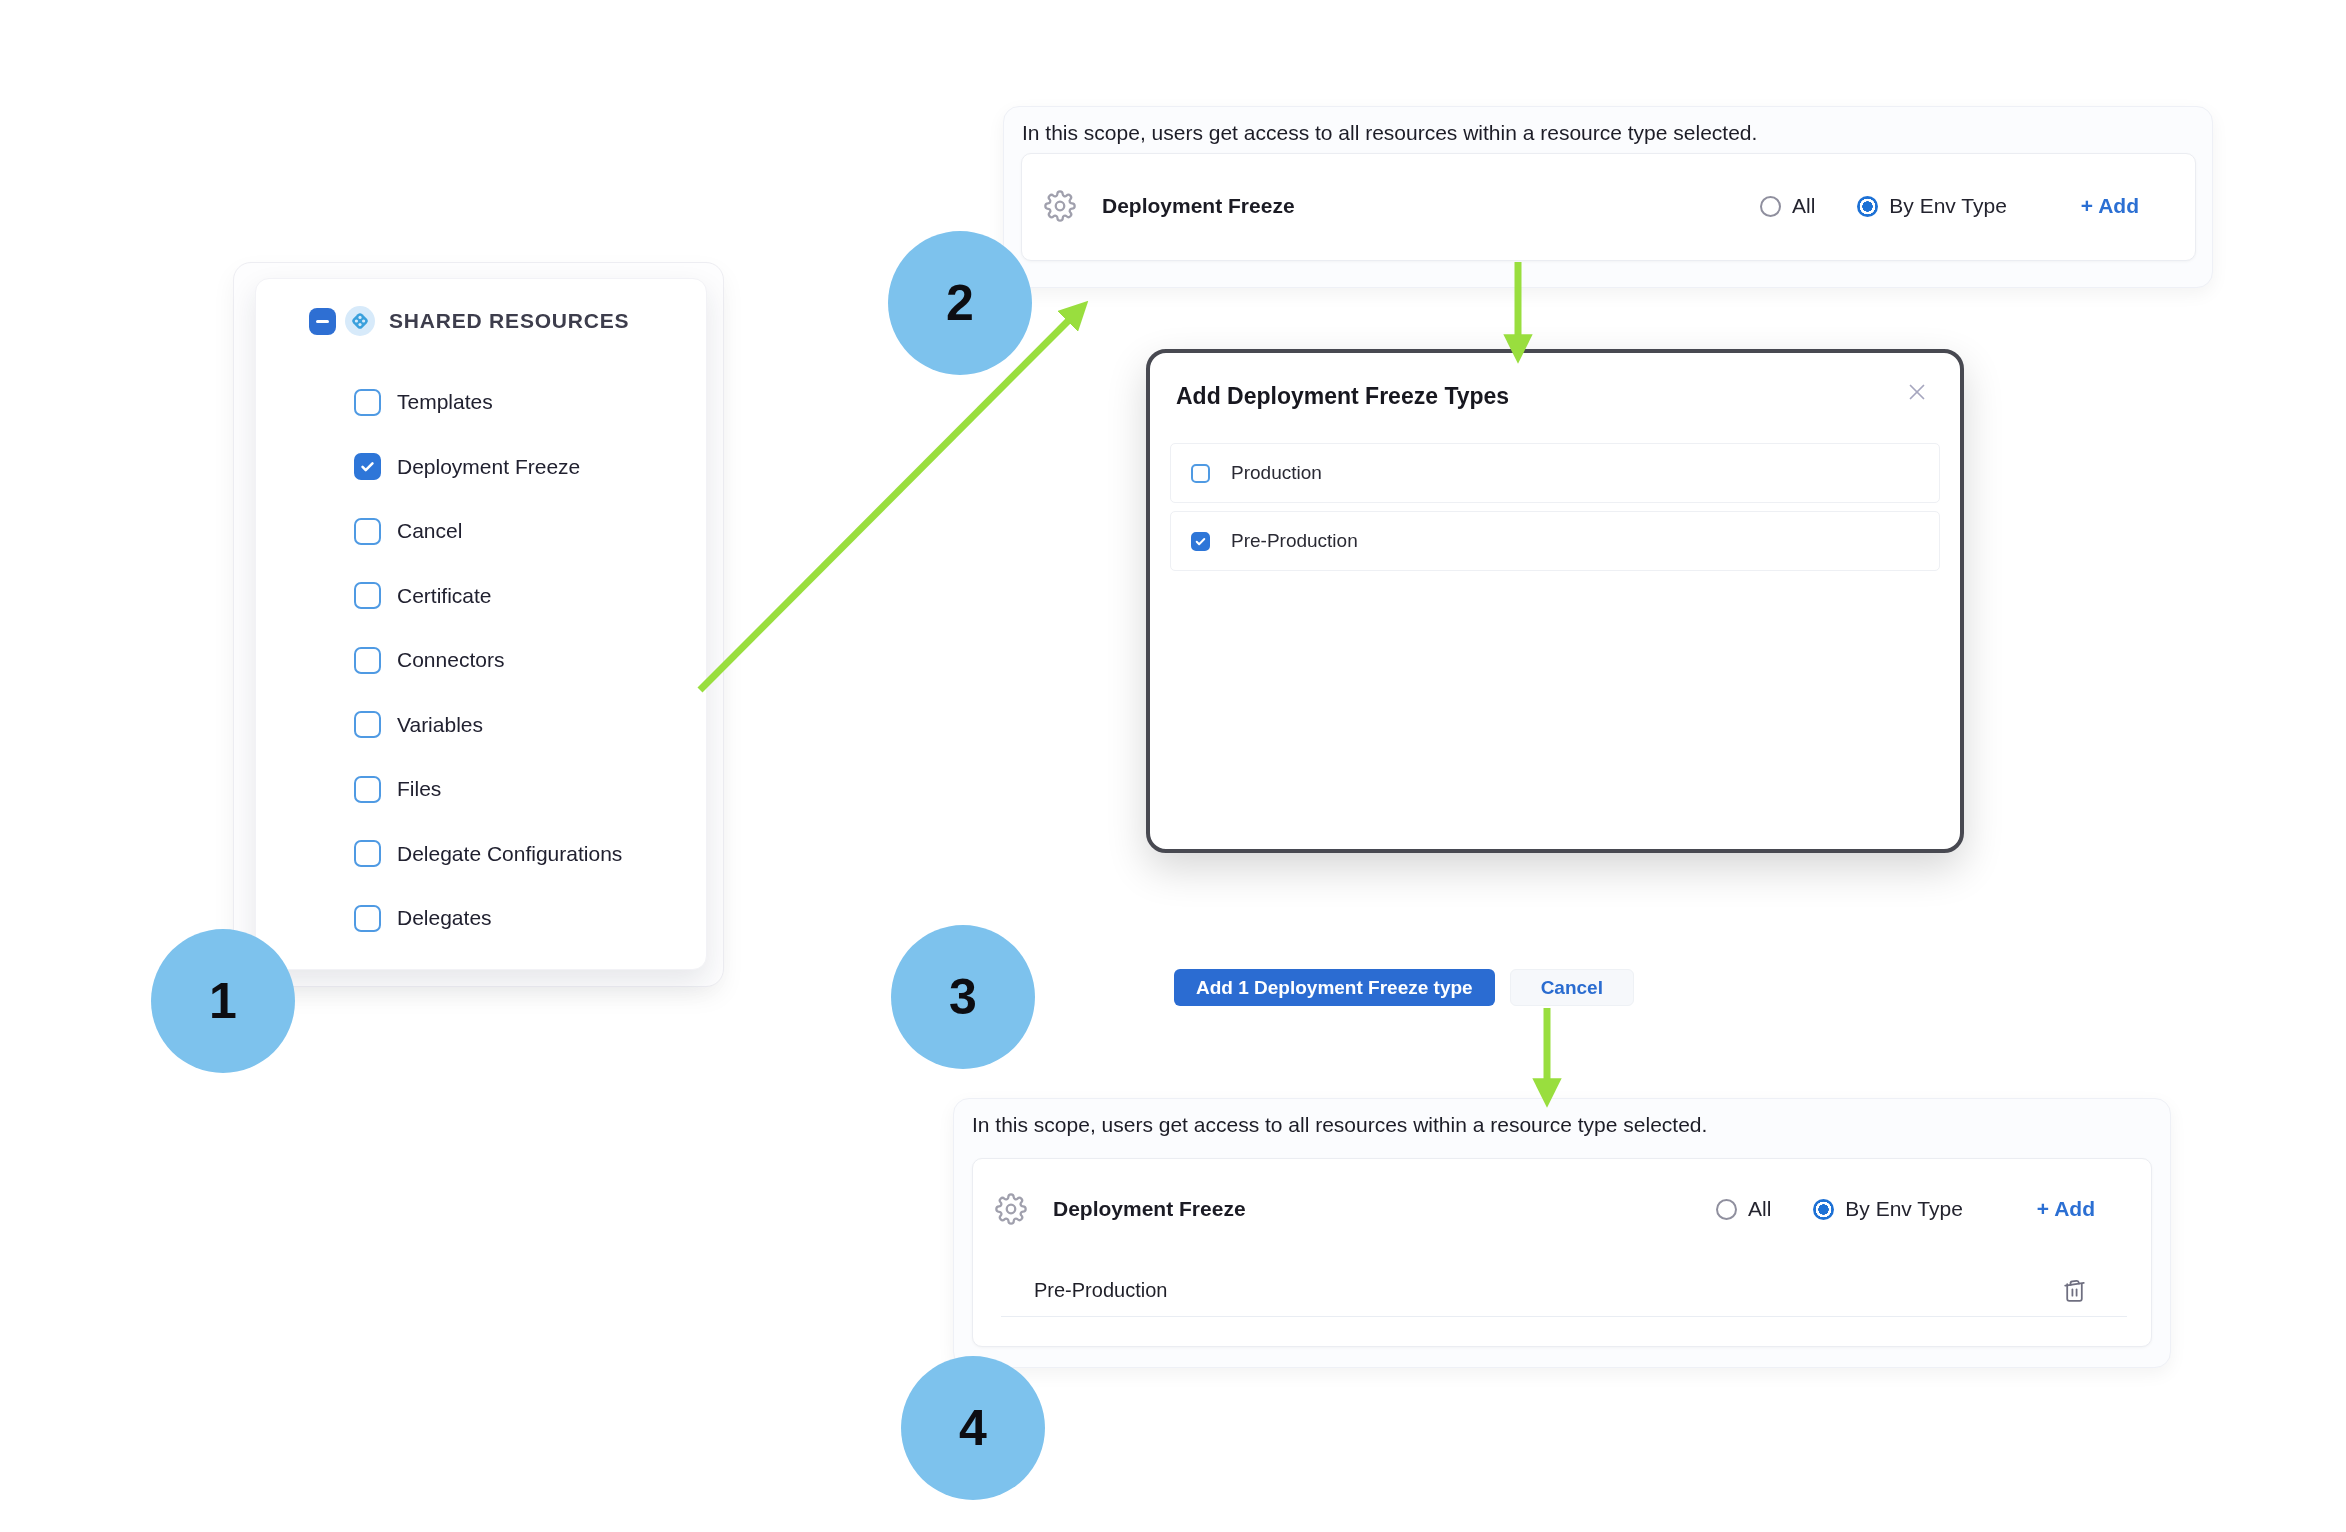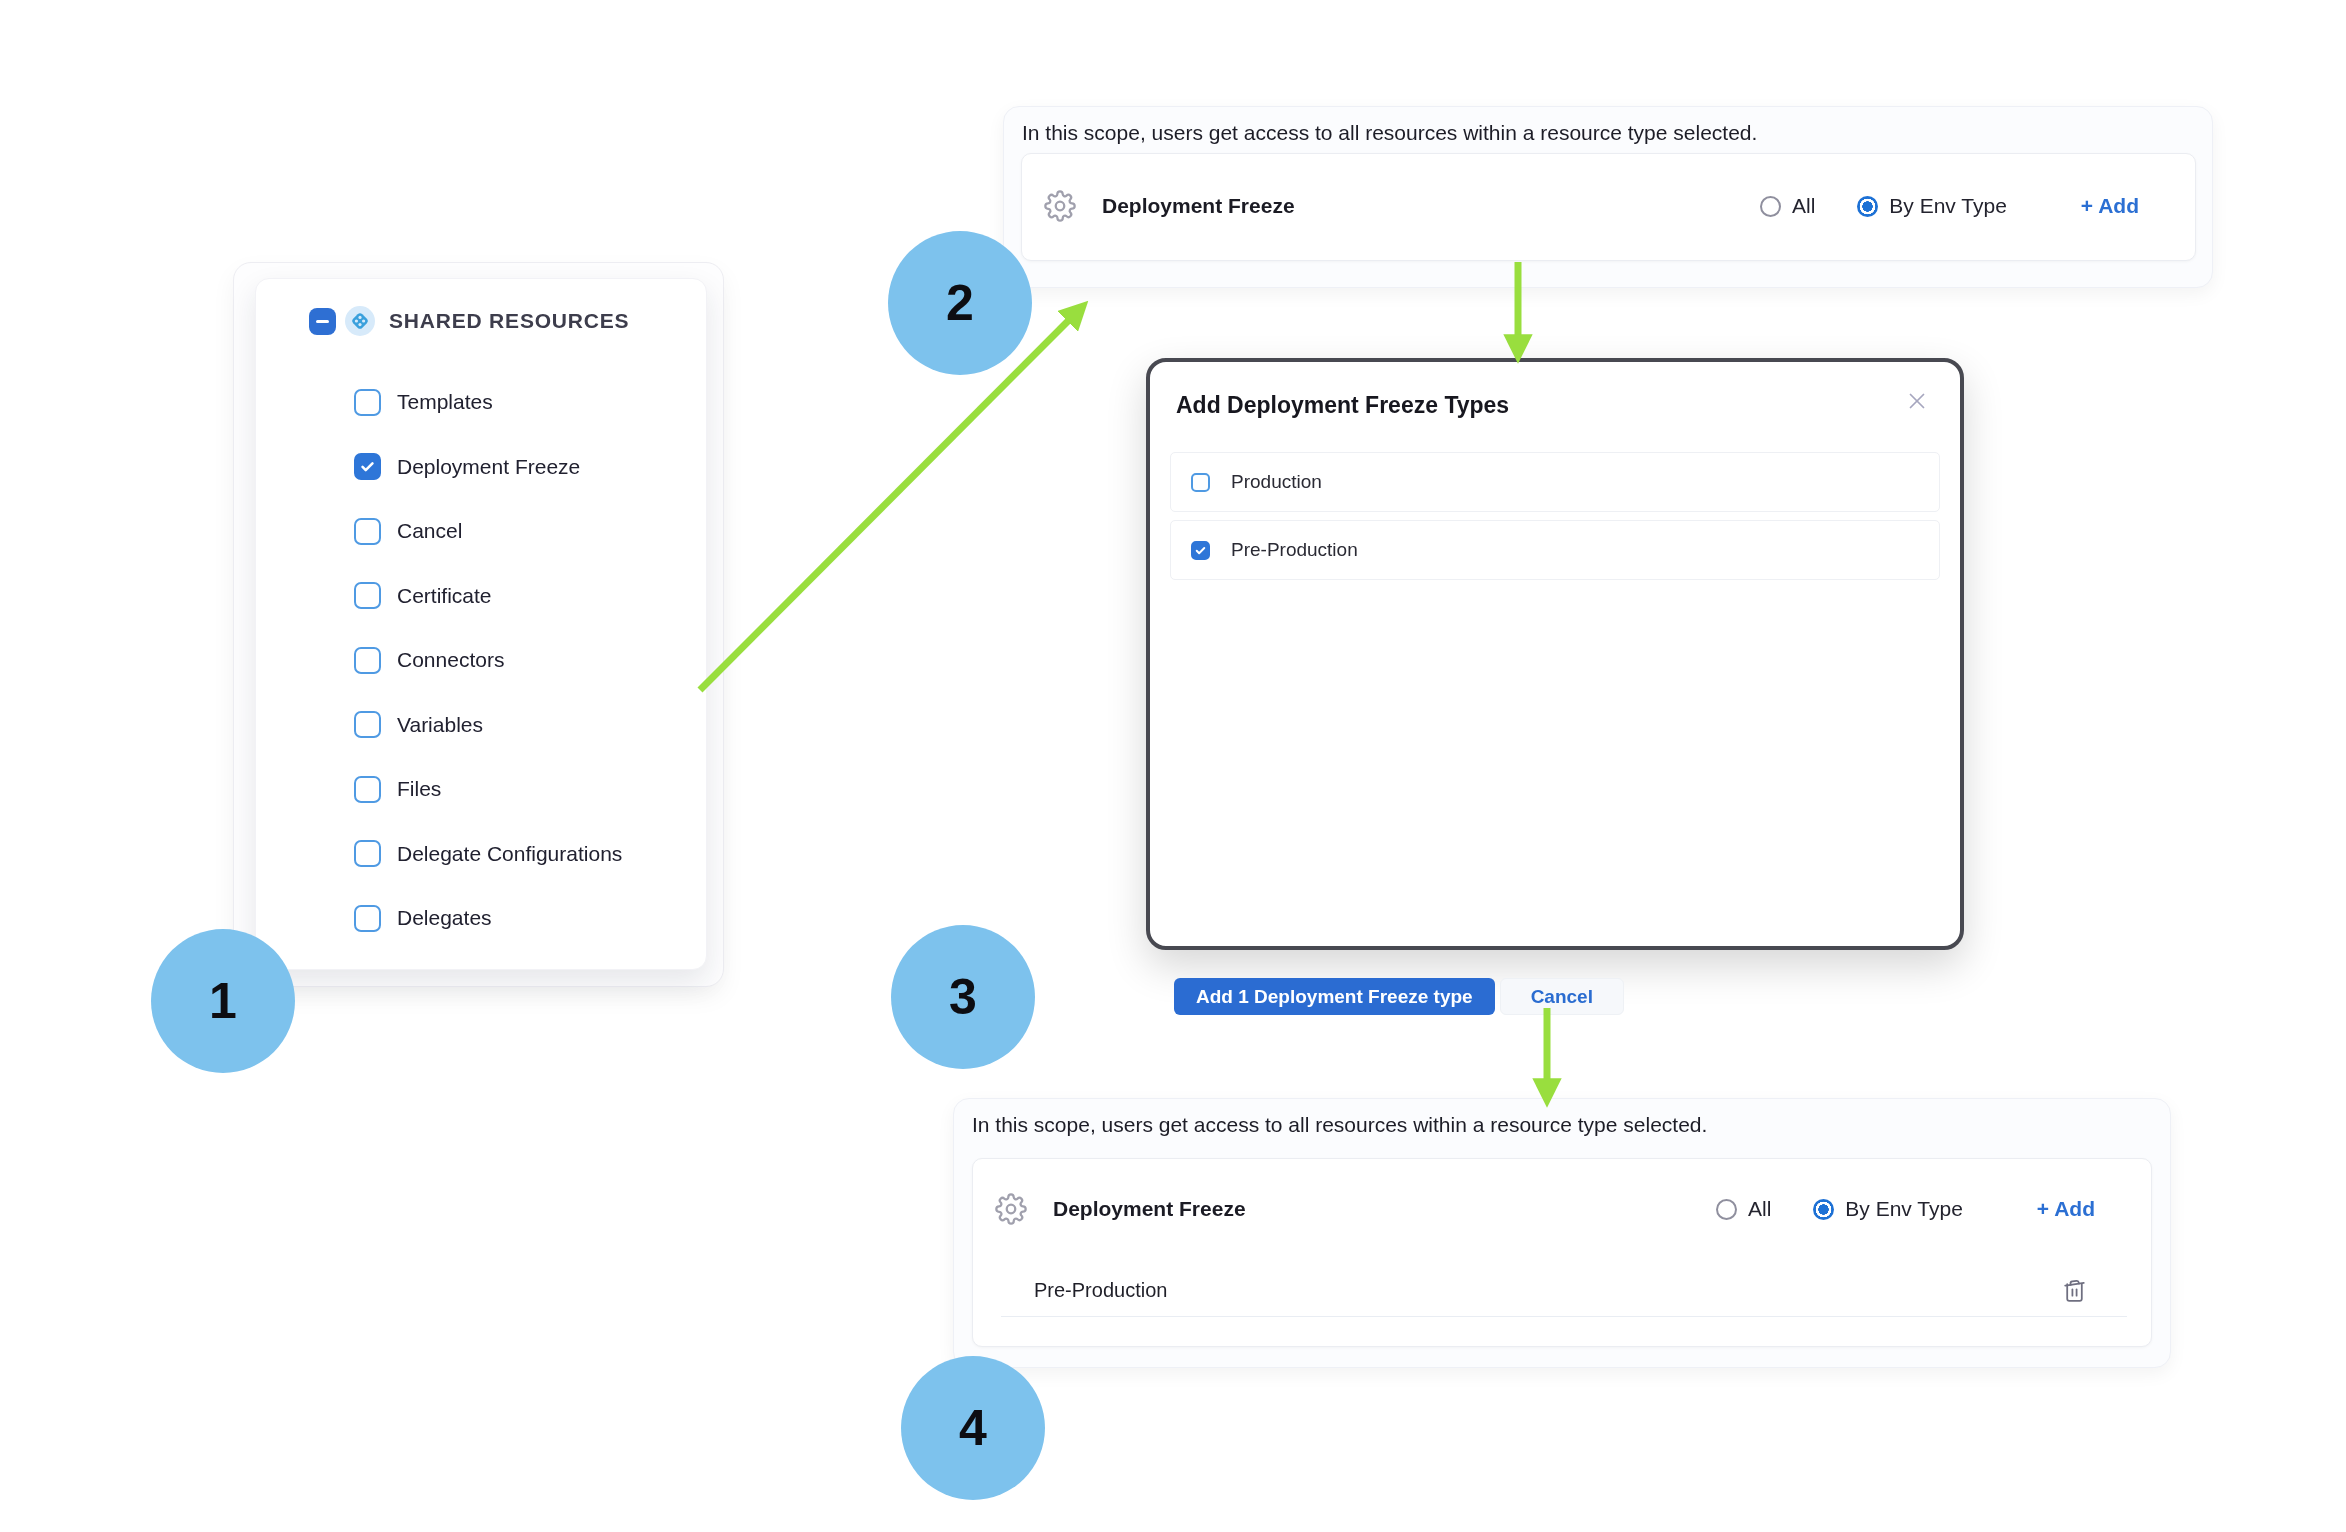--- a/index.html
+++ b/index.html
@@ -63,36 +63,36 @@
   }
   .radio-label{font-size:21px;color:#23232e;}
   .add-link{margin-left:74px;font-size:21px;font-weight:700;color:#2b6fd3;text-decoration:none;cursor:pointer;}
   .type-row{position:absolute;left:0;right:0;display:flex;align-items:center;padding:0 64px 0 61px;height:50px;}
   .type-label{font-size:20px;color:#1f1f28;}
   .trash-btn{margin-left:auto;background:none;border:none;padding:0;cursor:pointer;width:25px;height:25px;}
   .trash-btn svg{width:25px;height:25px;display:block;}
   .row-divider{position:absolute;left:28px;right:24px;height:1px;background:#e9edf3;}
   
   .modal{
-    position:absolute;left:1146px;top:358px;width:818px;height:592px;box-sizing:border-box;
+    position:absolute;left:1146px;top:349px;width:818px;height:504px;box-sizing:border-box;
     background:#ffffff;border:4px solid #484951;border-radius:20px;
     box-shadow:0 16px 40px rgba(0,0,0,.16);
   }
   .modal-title{position:absolute;left:26px;top:30px;font-size:23px;font-weight:700;color:#17171f;}
   .modal-close{position:absolute;right:26px;top:24px;width:30px;height:30px;background:none;border:none;padding:0;cursor:pointer;}
   .modal-close svg{width:26px;height:26px;display:block;}
   .modal-rows{position:absolute;left:20px;right:20px;top:90px;display:flex;flex-direction:column;gap:8px;}
   .modal-row{
     display:flex;align-items:center;height:58px;background:#ffffff;
     border:1px solid #eef0f4;border-radius:5px;padding:0 20px;cursor:pointer;
   }
   .cb.small{width:19px;height:19px;border-radius:5px;border-width:2px;}
   .cb.small svg{width:13px;height:13px;}
   .modal-row-label{margin-left:21px;font-size:19px;color:#2a2a34;}
-  .modal-footer{position:absolute;left:24px;top:616px;display:flex;align-items:center;gap:5px;}
+  .modal-footer{position:absolute;left:24px;top:616px;display:flex;align-items:center;gap:15px;}
   .btn-primary{
     height:37px;padding:0 22px;background:#2b6cd2;color:#ffffff;border:none;border-radius:6px;
     font-size:19px;font-weight:700;font-family:inherit;cursor:pointer;
   }
   .btn-secondary{
     height:37px;padding:0 30px;background:#f6f8fb;color:#2a6cd0;border:1px solid #eef1f5;border-radius:6px;
     font-size:19px;font-weight:600;font-family:inherit;cursor:pointer;
   }
   
   .arrows{position:absolute;left:0;top:0;pointer-events:none;}

